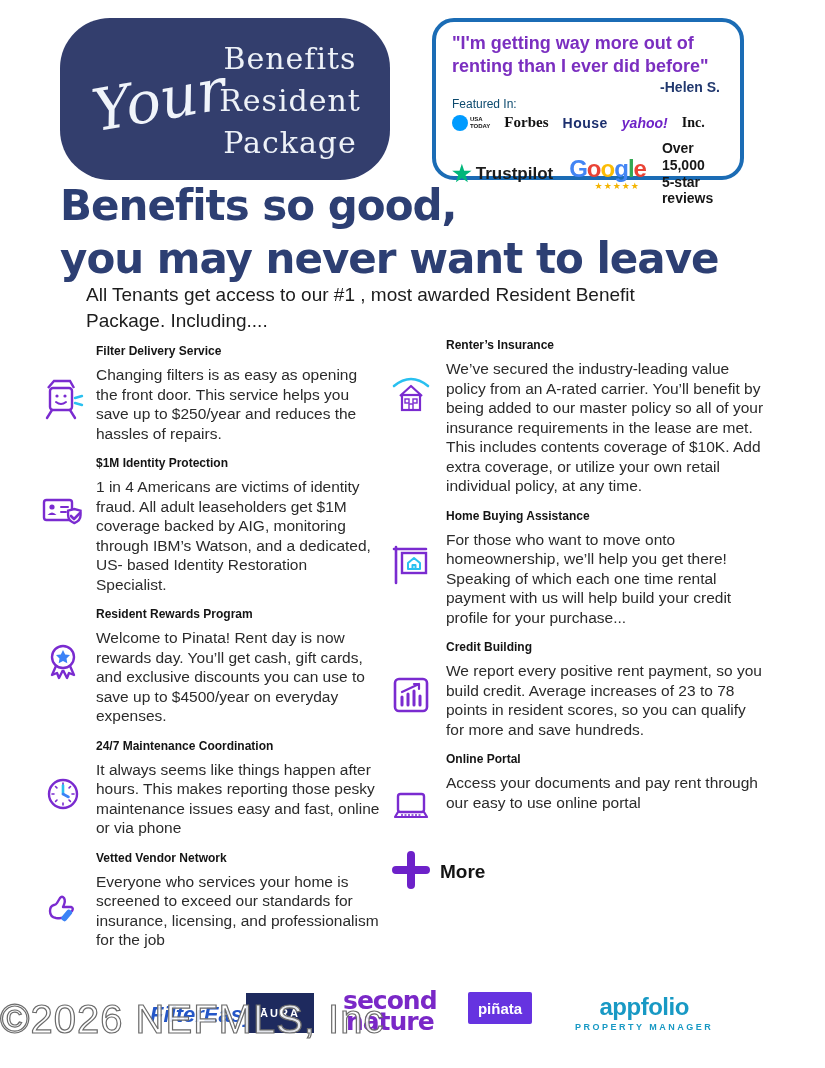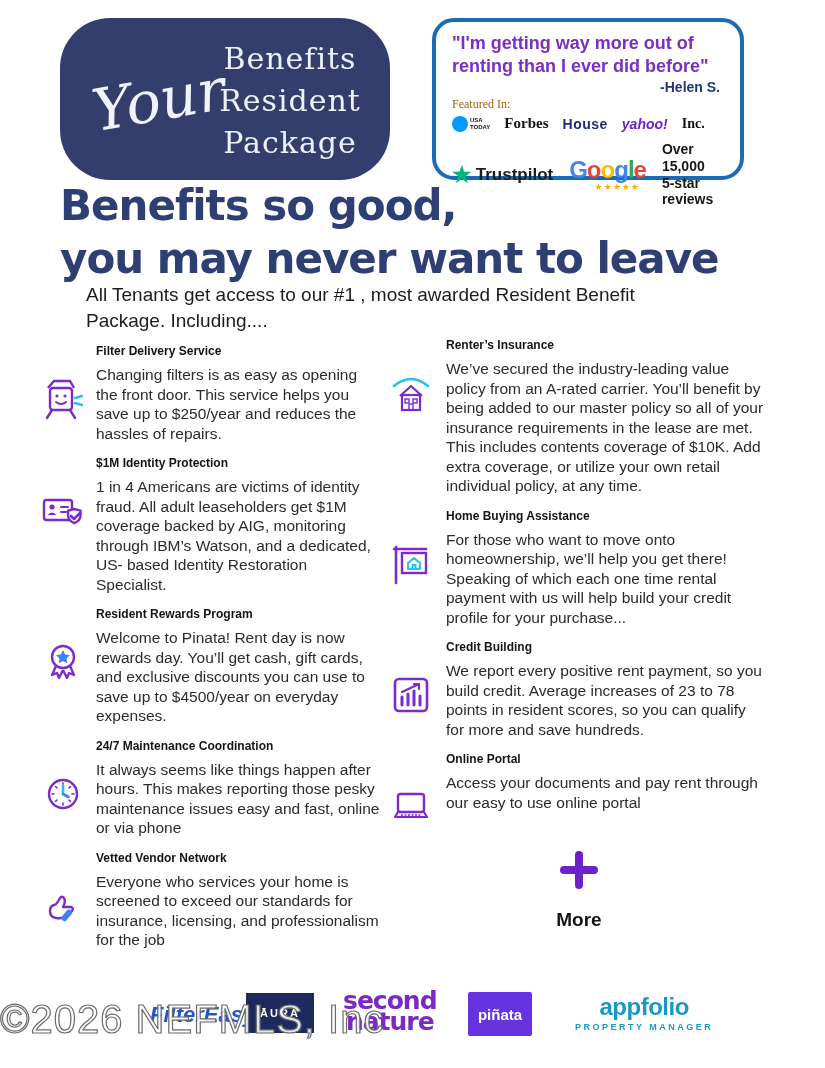--- a/index.html
+++ b/index.html
@@ -24,21 +24,21 @@
     color:#f0f4fa;
   }
   
   .quote-box{
     position:absolute;left:432px;top:18px;width:312px;height:162px;
     border:4px solid #1b6cb5;border-radius:22px;background:#fff;
     padding:10px 14px 6px 16px;box-sizing:border-box;
   }
   .quote-text{color:#7b2fc0;font-weight:bold;font-size:18px;line-height:1.25;margin:0;}
   .quote-attr{color:#21386e;font-weight:bold;font-size:14px;text-align:right;margin:2px 6px 2px 0;}
-  .featured-label{font-size:12px;color:#a16207;margin:0 0 3px 0;font-family:Liberation Serif, serif;}
+  .featured-label{font-size:12px;color:#0c4a6e;margin:0 0 3px 0;}
   .press-row{display:flex;align-items:center;gap:14px;}
   .usatoday{display:flex;align-items:center;gap:2px;}
   .usatoday .dot{width:16px;height:16px;border-radius:50%;background:#009bff;display:inline-block;}
   .usatoday .txt{font-size:6px;font-weight:bold;color:#111;line-height:1.1;}
   .forbes{font-family:"Liberation Serif",serif;font-weight:bold;font-size:15px;color:#111;}
   .house{font-weight:bold;font-size:14px;color:#1c2f6e;letter-spacing:.5px;}
   .yahoo{font-weight:bold;font-style:italic;font-size:14px;color:#6f23c7;}
   .inc{font-family:"Liberation Serif",serif;font-weight:bold;font-size:14px;color:#111;}
   .review-row{display:flex;align-items:center;gap:16px;margin-top:9px;}
   .trustpilot{display:flex;align-items:center;gap:4px;font-size:17px;font-weight:600;color:#1c1c1c;}
@@ -60,41 +60,41 @@
   
   .col{position:absolute;display:flex;flex-direction:column;}
   .col-left{left:40px;top:344px;width:340px;}
   .col-right{left:388px;top:338px;width:378px;}
   .item{position:relative;padding-left:56px;margin-bottom:13px;}
   .col-right .item{padding-left:58px;}
   .item-title{font-size:12px;font-weight:bold;color:#141414;margin:0 0 7px 0;}
   .item-body{font-size:15.5px;line-height:1.26;color:#2b2b2b;margin:0;}
   .item-icon{position:absolute;left:0;top:32px;width:46px;height:46px;}
   .item-icon svg{width:46px;height:46px;}
-  .more-row{display:flex;align-items:center;gap:16px;margin-top:26px;padding-left:4px;flex-direction:column;}
+  .more-row{display:flex;align-items:center;gap:10px;margin-top:26px;padding-left:4px;}
   .more-label{font-size:19px;font-weight:bold;color:#141414;}
   
   .footer{position:absolute;left:0;top:985px;width:825px;height:70px;}
   .logo-filtereasy{
     position:absolute;left:150px;top:17px;
     font-size:22px;font-weight:900;font-style:italic;color:#2456c7;letter-spacing:0;
     text-shadow:-1px -1px 0 #fff,1px -1px 0 #fff,-1px 1px 0 #fff,1px 1px 0 #fff;
   }
   .logo-aura{
     position:absolute;left:246px;top:8px;width:68px;height:40px;background:#1e2a5e;
     display:flex;align-items:center;justify-content:center;color:#fff;
     font-size:11px;letter-spacing:2px;font-weight:600;
   }
   .logo-secondnature{
     position:absolute;left:343px;top:6px;color:#7a28c7;font-weight:800;
     font-size:25px;line-height:.82;letter-spacing:-1px;text-align:center;
     font-family:"DejaVu Sans","Liberation Sans",sans-serif;
   }
   .logo-pinata{
-    position:absolute;left:468px;top:7px;width:64px;height:44px;background:#6633e0;
+    position:absolute;left:468px;top:7px;width:64px;height:32px;background:#6633e0;
     display:flex;align-items:center;justify-content:center;color:#fff;
     font-weight:bold;font-size:15px;border-radius:2px;
   }
   .logo-appfolio{position:absolute;left:575px;top:10px;text-align:center;color:#1899c4;}
   .logo-appfolio .af-name{font-size:24px;font-weight:bold;letter-spacing:-.5px;line-height:1;}
   .logo-appfolio .af-sub{font-size:9px;font-weight:bold;letter-spacing:2.5px;margin-top:3px;color:#1899c4;}
   .watermark{
     position:absolute;left:0px;top:997px;z-index:5;pointer-events:none;
     font-size:40px;color:rgba(255,255,255,.88);letter-spacing:1px;
     -webkit-text-stroke:1.2px #6b6b6b;

